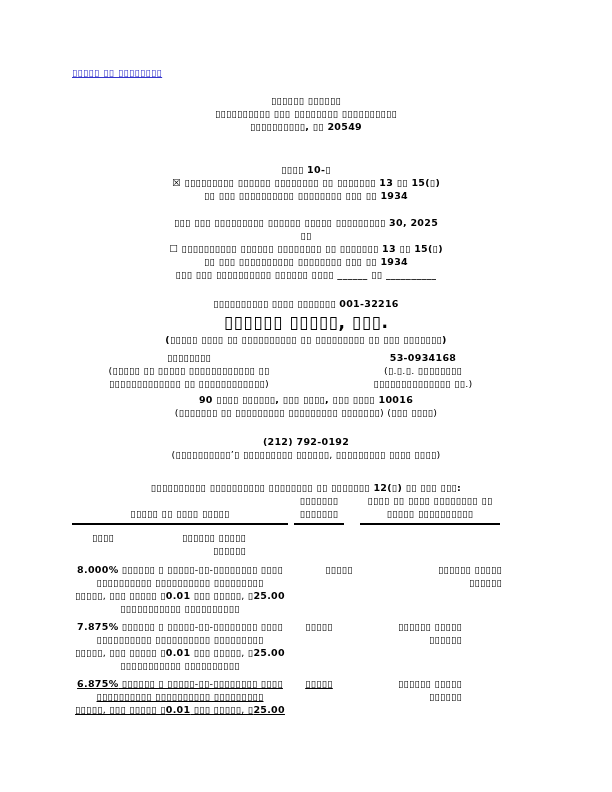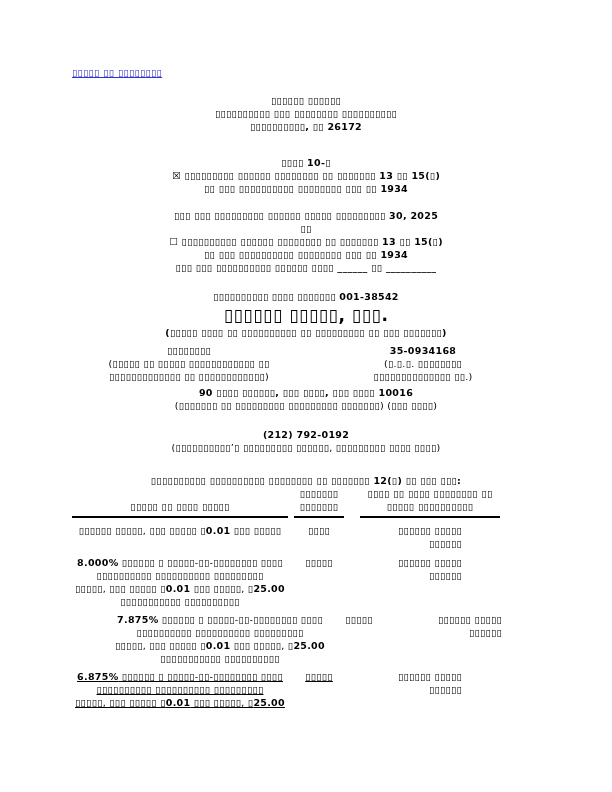--- a/index.html
+++ b/index.html
@@ -5,86 +5,86 @@
   html,body{margin:0;padding:0;background:#e8e8e8;}
   .page{width:612px;height:792px;background:#fff;position:relative;margin:0 auto;
         font-family:"DejaVu Sans",sans-serif;font-size:9.5px;line-height:13px;color:#000;
         overflow:hidden;letter-spacing:0.3px;}
   .content{position:absolute;left:72px;width:468px;top:0;}
   .toc{margin-top:66px;}
   .toc a{color:#3333cc;text-decoration:underline;cursor:pointer;font-weight:bold;}
   .ctr{text-align:center;}
   .b{font-weight:bold;}
   .sec-header{margin-top:15px;}
-  .form-block{margin-top:23px;}
+  .form-block{margin-top:30px;}
   .period-block{margin-top:14px;}
   .commission{margin-top:16px;}
   .company{font-size:17px;line-height:22px;margin-top:1px;letter-spacing:0.5px;}
   .twocol{margin-top:5px;display:flex;}
   .twocol .half{width:50%;text-align:center;}
   .address{margin-top:3px;}
   .phone{margin-top:16px;}
   .sec12b{margin-top:20px;}
   
   .tbl-head{display:flex;align-items:flex-end;}
   .tbl-row{display:flex;align-items:flex-start;}
   .c1{width:216px;text-align:center;}
   .c2{width:50px;margin-left:6px;text-align:center;}
   .c3{width:140px;margin-left:16px;text-align:center;white-space:nowrap;}
   .tbl-head .c1,.tbl-head .c2,.tbl-head .c3{border-bottom:2px solid #000;padding-bottom:3px;}
   .row1{margin-top:6px;}
-  .row2{margin-top:6px;}
-  .row3{margin-top:5px;justify-content:flex-end;}
+  .row2{margin-top:6px;justify-content:space-between;}
+  .row3{margin-top:5px;}
   .row4{margin-top:5px;text-decoration:underline;}
   .exchwrap{display:inline-block;text-align:right;}
 </style>
 </head>
 <body>
 
 <div class="page">
   <div class="content">
 
     <div class="toc">
       <a>▯▯▯▯▯ ▯▯ ▯▯▯▯▯▯▯▯</a>
     </div>
 
     <div class="sec-header ctr b">
       <div>▯▯▯▯▯▯ ▯▯▯▯▯▯</div>
       <div>▯▯▯▯▯▯▯▯▯▯ ▯▯▯ ▯▯▯▯▯▯▯▯ ▯▯▯▯▯▯▯▯▯▯</div>
-      <div>▯▯▯▯▯▯▯▯▯▯, ▯▯ 26172</div>
+      <div>▯▯▯▯▯▯▯▯▯▯, ▯▯ 20549</div>
     </div>
 
     <div class="form-block ctr b">
       <div>▯▯▯▯ 10-▯</div>
       <div>☒ ▯▯▯▯▯▯▯▯▯ ▯▯▯▯▯▯ ▯▯▯▯▯▯▯▯ ▯▯ ▯▯▯▯▯▯▯ 13 ▯▯ 15(▯)</div>
       <div>▯▯ ▯▯▯ ▯▯▯▯▯▯▯▯▯▯ ▯▯▯▯▯▯▯▯ ▯▯▯ ▯▯ 1934</div>
     </div>
 
     <div class="period-block ctr b">
       <div>▯▯▯ ▯▯▯ ▯▯▯▯▯▯▯▯▯ ▯▯▯▯▯▯ ▯▯▯▯▯ ▯▯▯▯▯▯▯▯▯ 30, 2025</div>
       <div>▯▯</div>
       <div>☐ ▯▯▯▯▯▯▯▯▯▯ ▯▯▯▯▯▯ ▯▯▯▯▯▯▯▯ ▯▯ ▯▯▯▯▯▯▯ 13 ▯▯ 15(▯)</div>
       <div>▯▯ ▯▯▯ ▯▯▯▯▯▯▯▯▯▯ ▯▯▯▯▯▯▯▯ ▯▯▯ ▯▯ 1934</div>
       <div>▯▯▯ ▯▯▯ ▯▯▯▯▯▯▯▯▯▯ ▯▯▯▯▯▯ ▯▯▯▯ ______ ▯▯ __________</div>
     </div>
 
-    <div class="commission ctr">▯▯▯▯▯▯▯▯▯▯ ▯▯▯▯ ▯▯▯▯▯▯▯ <b>001-38542</b></div>
+    <div class="commission ctr">▯▯▯▯▯▯▯▯▯▯ ▯▯▯▯ ▯▯▯▯▯▯▯ <b>001-32216</b></div>
 
     <div class="company ctr b">▯▯▯▯▯▯ ▯▯▯▯▯, ▯▯▯.</div>
 
     <div class="ctr b">(▯▯▯▯▯ ▯▯▯▯ ▯▯ ▯▯▯▯▯▯▯▯▯▯ ▯▯ ▯▯▯▯▯▯▯▯▯ ▯▯ ▯▯▯ ▯▯▯▯▯▯▯)</div>
 
     <div class="twocol">
       <div class="half">
         <div class="b">▯▯▯▯▯▯▯▯</div>
         <div>(▯▯▯▯▯ ▯▯ ▯▯▯▯▯ ▯▯▯▯▯▯▯▯▯▯▯▯ ▯▯</div>
         <div>▯▯▯▯▯▯▯▯▯▯▯▯▯ ▯▯ ▯▯▯▯▯▯▯▯▯▯▯▯)</div>
       </div>
       <div class="half">
-        <div class="b">35-0934168</div>
+        <div class="b">53-0934168</div>
         <div>(▯.▯.▯. ▯▯▯▯▯▯▯▯</div>
         <div>▯▯▯▯▯▯▯▯▯▯▯▯▯▯ ▯▯.)</div>
       </div>
     </div>
 
     <div class="address ctr b">90 ▯▯▯▯ ▯▯▯▯▯▯, ▯▯▯ ▯▯▯▯, ▯▯▯ ▯▯▯▯ 10016</div>
     <div class="ctr">(▯▯▯▯▯▯▯ ▯▯ ▯▯▯▯▯▯▯▯▯ ▯▯▯▯▯▯▯▯▯ ▯▯▯▯▯▯▯) (▯▯▯ ▯▯▯▯)</div>
 
     <div class="phone ctr b">(212) 792-0192</div>
     <div class="ctr">(▯▯▯▯▯▯▯▯▯▯’▯ ▯▯▯▯▯▯▯▯▯ ▯▯▯▯▯▯, ▯▯▯▯▯▯▯▯▯ ▯▯▯▯ ▯▯▯▯)</div>
@@ -99,23 +99,20 @@
         <div>▯▯▯▯▯▯▯</div>
         <div>▯▯▯▯▯▯▯</div>
       </div>
       <div class="c3">
         <div>▯▯▯▯ ▯▯ ▯▯▯▯ ▯▯▯▯▯▯▯▯ ▯▯</div>
         <div>▯▯▯▯▯ ▯▯▯▯▯▯▯▯▯▯</div>
       </div>
     </div>
 
     <div class="tbl-row row1">
-      <div class="c1">
-        <div>▯▯▯▯▯▯ ▯▯▯▯▯, ▯▯▯ ▯▯▯▯▯ ▯<b>0.01</b> ▯▯▯ ▯▯▯▯▯</div>
-      </div>
       <div class="c2">▯▯▯▯</div>
       <div class="c3">
         <span class="exchwrap">
           <div>▯▯▯▯▯▯ ▯▯▯▯▯</div>
           <div>▯▯▯▯▯▯</div>
         </span>
       </div>
     </div>
 
     <div class="tbl-row row2">

